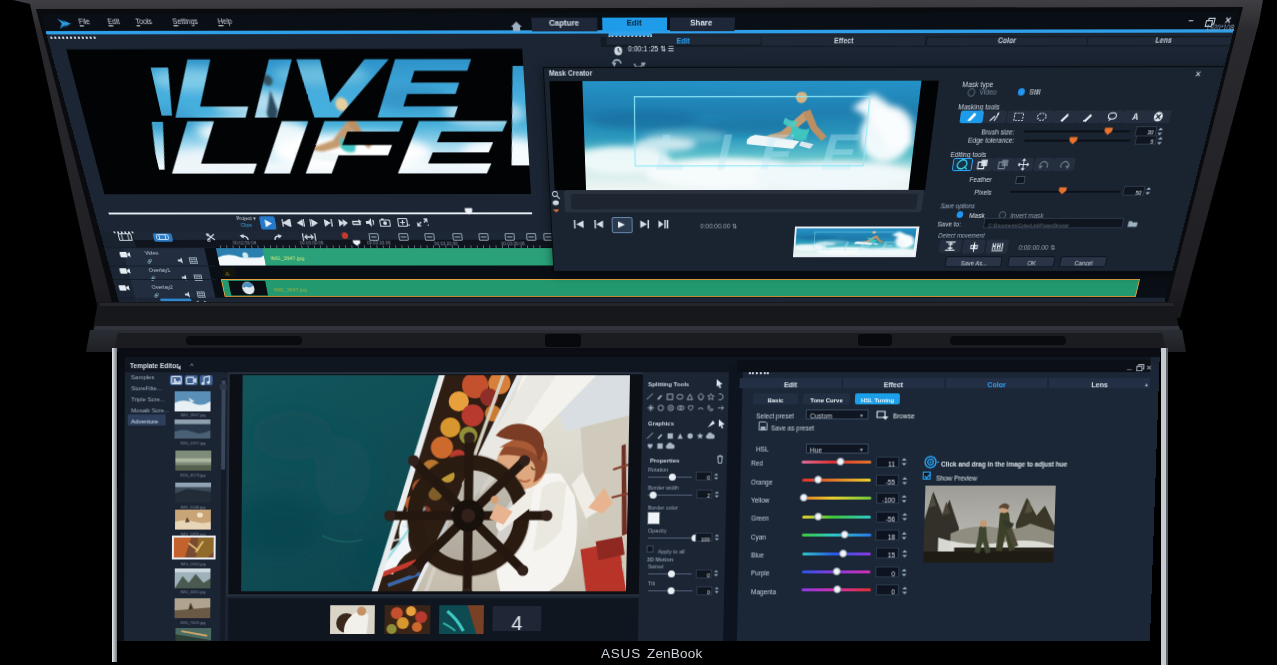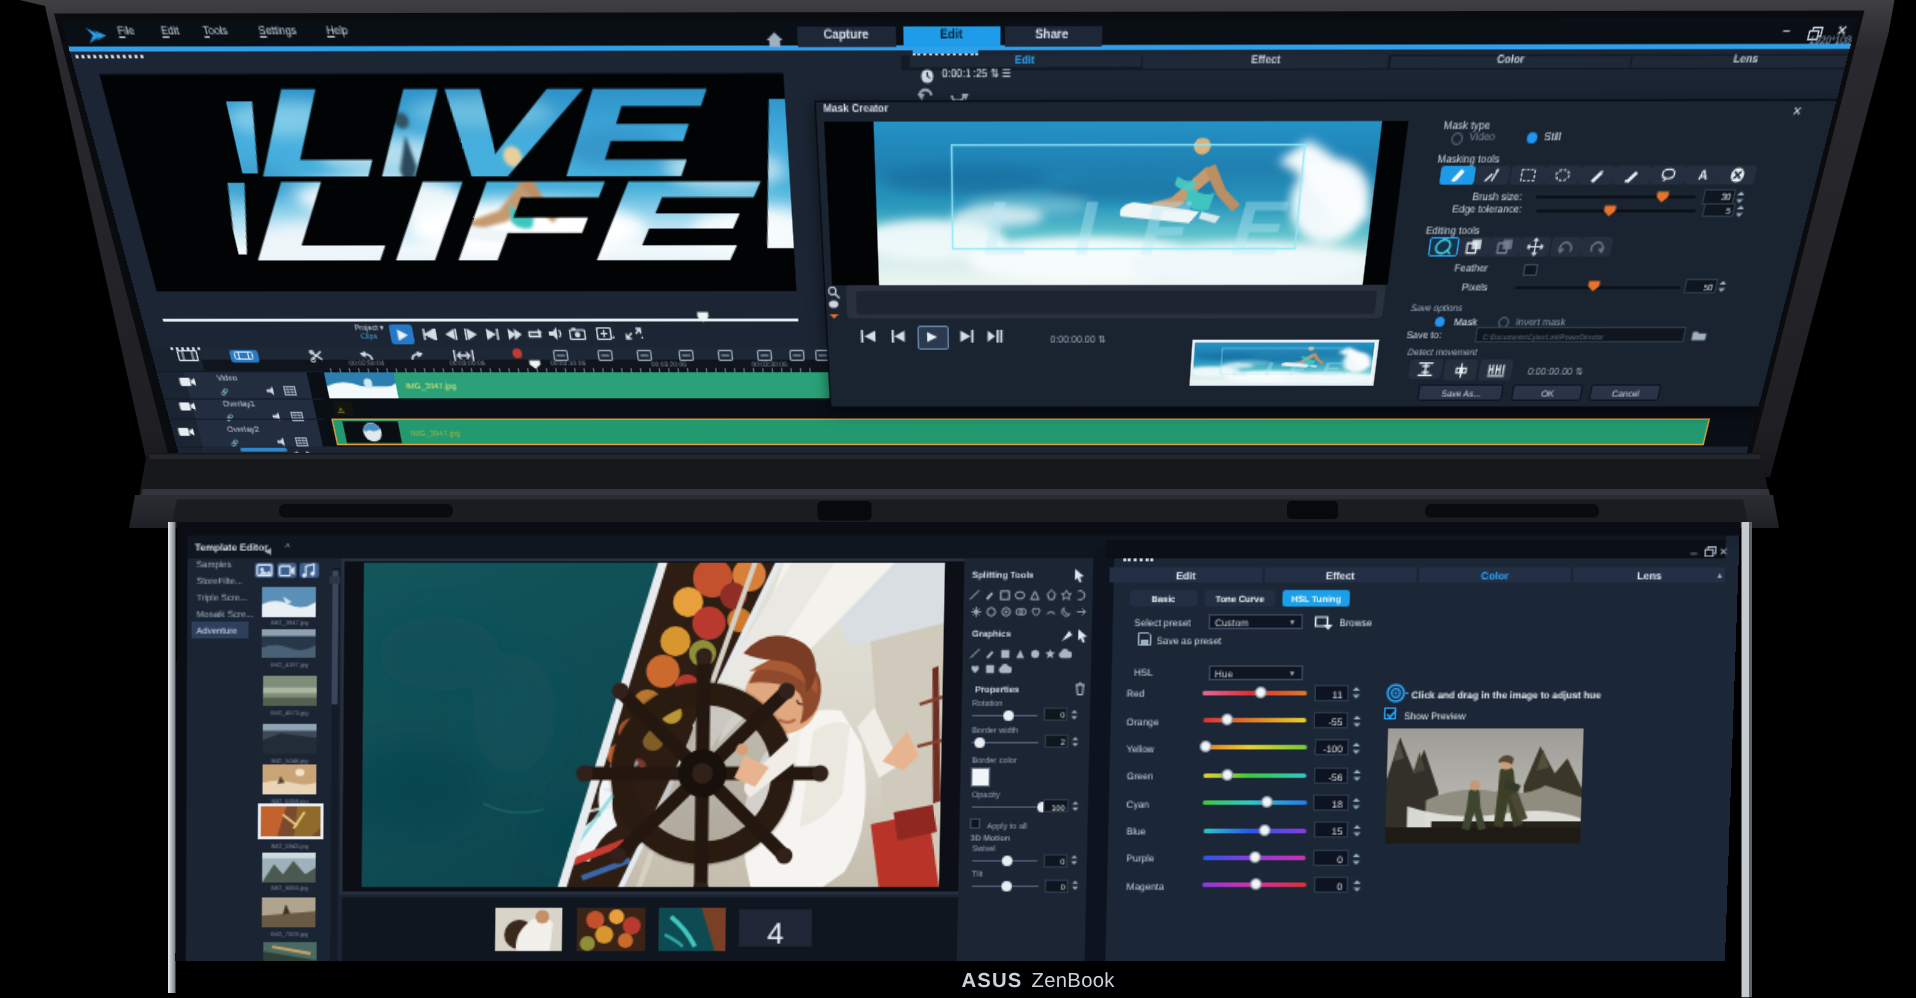--- a/index.html
+++ b/index.html
@@ -1147,12 +1147,12 @@
 <path d="M0 66 h128 v11 h-128z" fill="#1e1a14"></path>
 <path d="M74 28 q5 -7 9 0 l2 16 l5 20 l-6 2 l-4 -17 l-3 17 l-6 -1 l2 -22z" fill="#3c4028"></path>
 <circle cx="78" cy="23" r="4.5" fill="#caa07a"></circle>
 <path d="M73 21 q5 -6 10 -1 l-1 4 q-5 -3 -9 -1z" fill="#5a4632"></path>
 <path d="M78 34 l10 4 l-2 5 l-9 -3z" fill="#343828"></path>
 <path d="M54 42 q4 -5 7 0 l1 11 l4 14 l-5 1 l-3 -12 l-3 12 l-5 -1 l3 -14z" fill="#3f4630"></path>
 <circle cx="58" cy="38" r="3.4" fill="#c49a74"></circle>
 <path d="M86 42 l7 18 l-5 2 l-7 -17z" fill="#4c4836"></path>
 </svg>
   </div>
-<div class="a" style="left:601px;top:646px;font-size:13.5px;color:#ccd2da;letter-spacing:0.2px;"><span style="font-weight:bold;letter-spacing:0.8px;margin-left:40px;">ASUS</span><span style="margin-left:6px;text-align:center;">ZenBook</span></div>
+<div class="a" style="left:601px;top:646px;font-size:13.5px;color:#ccd2da;letter-spacing:0.2px;"><span style="font-weight:normal;letter-spacing:0.8px;">ASUS</span><span style="margin-left:6px;text-align:center;">ZenBook</span></div>
 </body></html>

